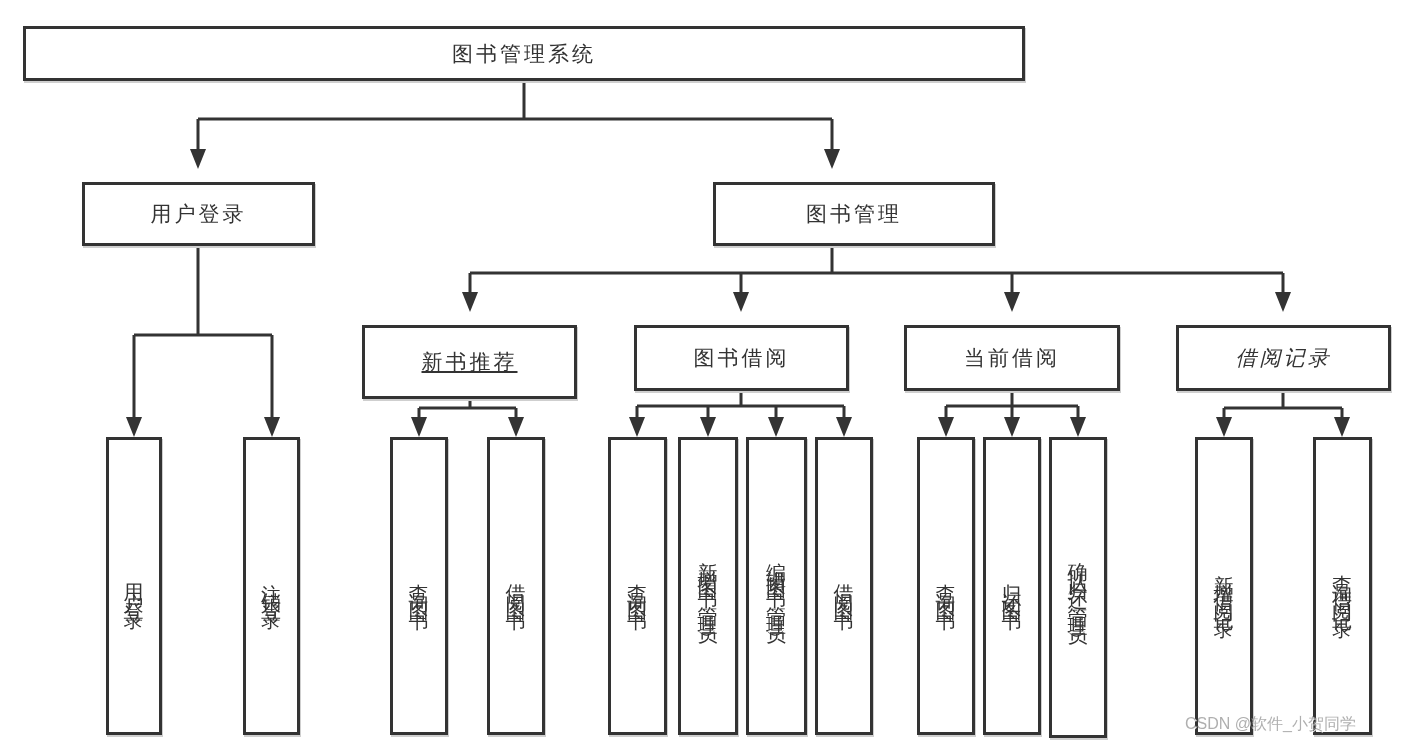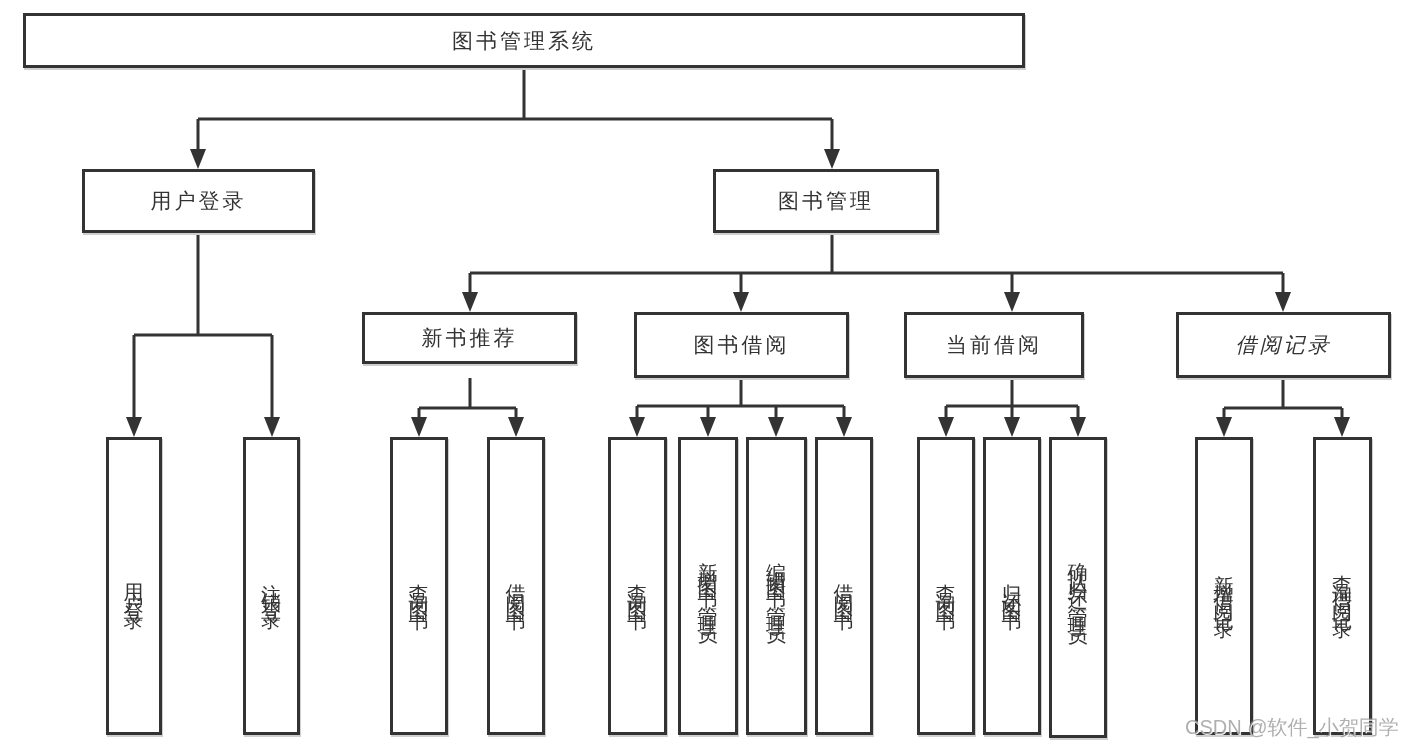--- a/index.html
+++ b/index.html
@@ -31,35 +31,36 @@
     color: #333333;
     display: flex;
     align-items: center;
     justify-content: center;
     box-shadow: 1px 2px 0 #cfcfcf;
   }
   .hnode {
     font-size: 21px;
     letter-spacing: 3px;
     white-space: nowrap;
+    margin-top: 13px;
   }
   .vnode {
     font-size: 20px;
     writing-mode: vertical-rl;
     text-orientation: mixed;
     letter-spacing: 9px;
     line-height: 1;
     white-space: nowrap;
   }
   .watermark {
     position: absolute;
     left: 1185px;
     top: 714px;
     width: 215px;
-    font-size: 20px;
+    font-size: 16px;
     color: rgba(148, 148, 148, 0.75);
     text-shadow: 1px 1px 0 rgba(255, 255, 255, 0.9);
     white-space: nowrap;
   }
 </style>
 </head>
 <body>
 
 <div class="canvas">
 
@@ -96,31 +97,31 @@
     </g>
   </svg>
 
   <div class="node hnode" style="left:23px; top:13px; width:1002px; height:55px;">
     <span>图书管理系统</span>
   </div>
 
   <div class="node hnode" style="left:82px; top:169px; width:233px; height:64px;">
     <span>用户登录</span>
   </div>
-  <div class="node hnode" style="left:713px; top:169px; width:226px; height:64px;">
+  <div class="node hnode" style="left:713px; top:169px; width:282px; height:64px;">
     <span>图书管理</span>
   </div>
 
-  <div class="node hnode" style="left:362px; top:312px; width:215px; height:52px;">
+  <div class="node hnode" style="left:362px; top:312px; width:215px; height:74px;text-decoration:underline;">
     <span>新书推荐</span>
   </div>
   <div class="node hnode" style="left:634px; top:312px; width:215px; height:66px;text-align:right;">
     <span>图书借阅</span>
   </div>
-  <div class="node hnode" style="left:904px; top:312px; width:180px; height:66px;">
+  <div class="node hnode" style="left:904px; top:312px; width:216px; height:66px;">
     <span>当前借阅</span>
   </div>
   <div class="node hnode" style="left:1176px; top:312px; width:215px; height:66px;font-style:italic;">
     <span>借阅记录</span>
   </div>
 
   <div class="node vnode" style="left:106px; top:437px; width:56px; height:298px;">
     <span>用户登录</span>
   </div>
   <div class="node vnode" style="left:243px; top:437px; width:57px; height:298px;">

